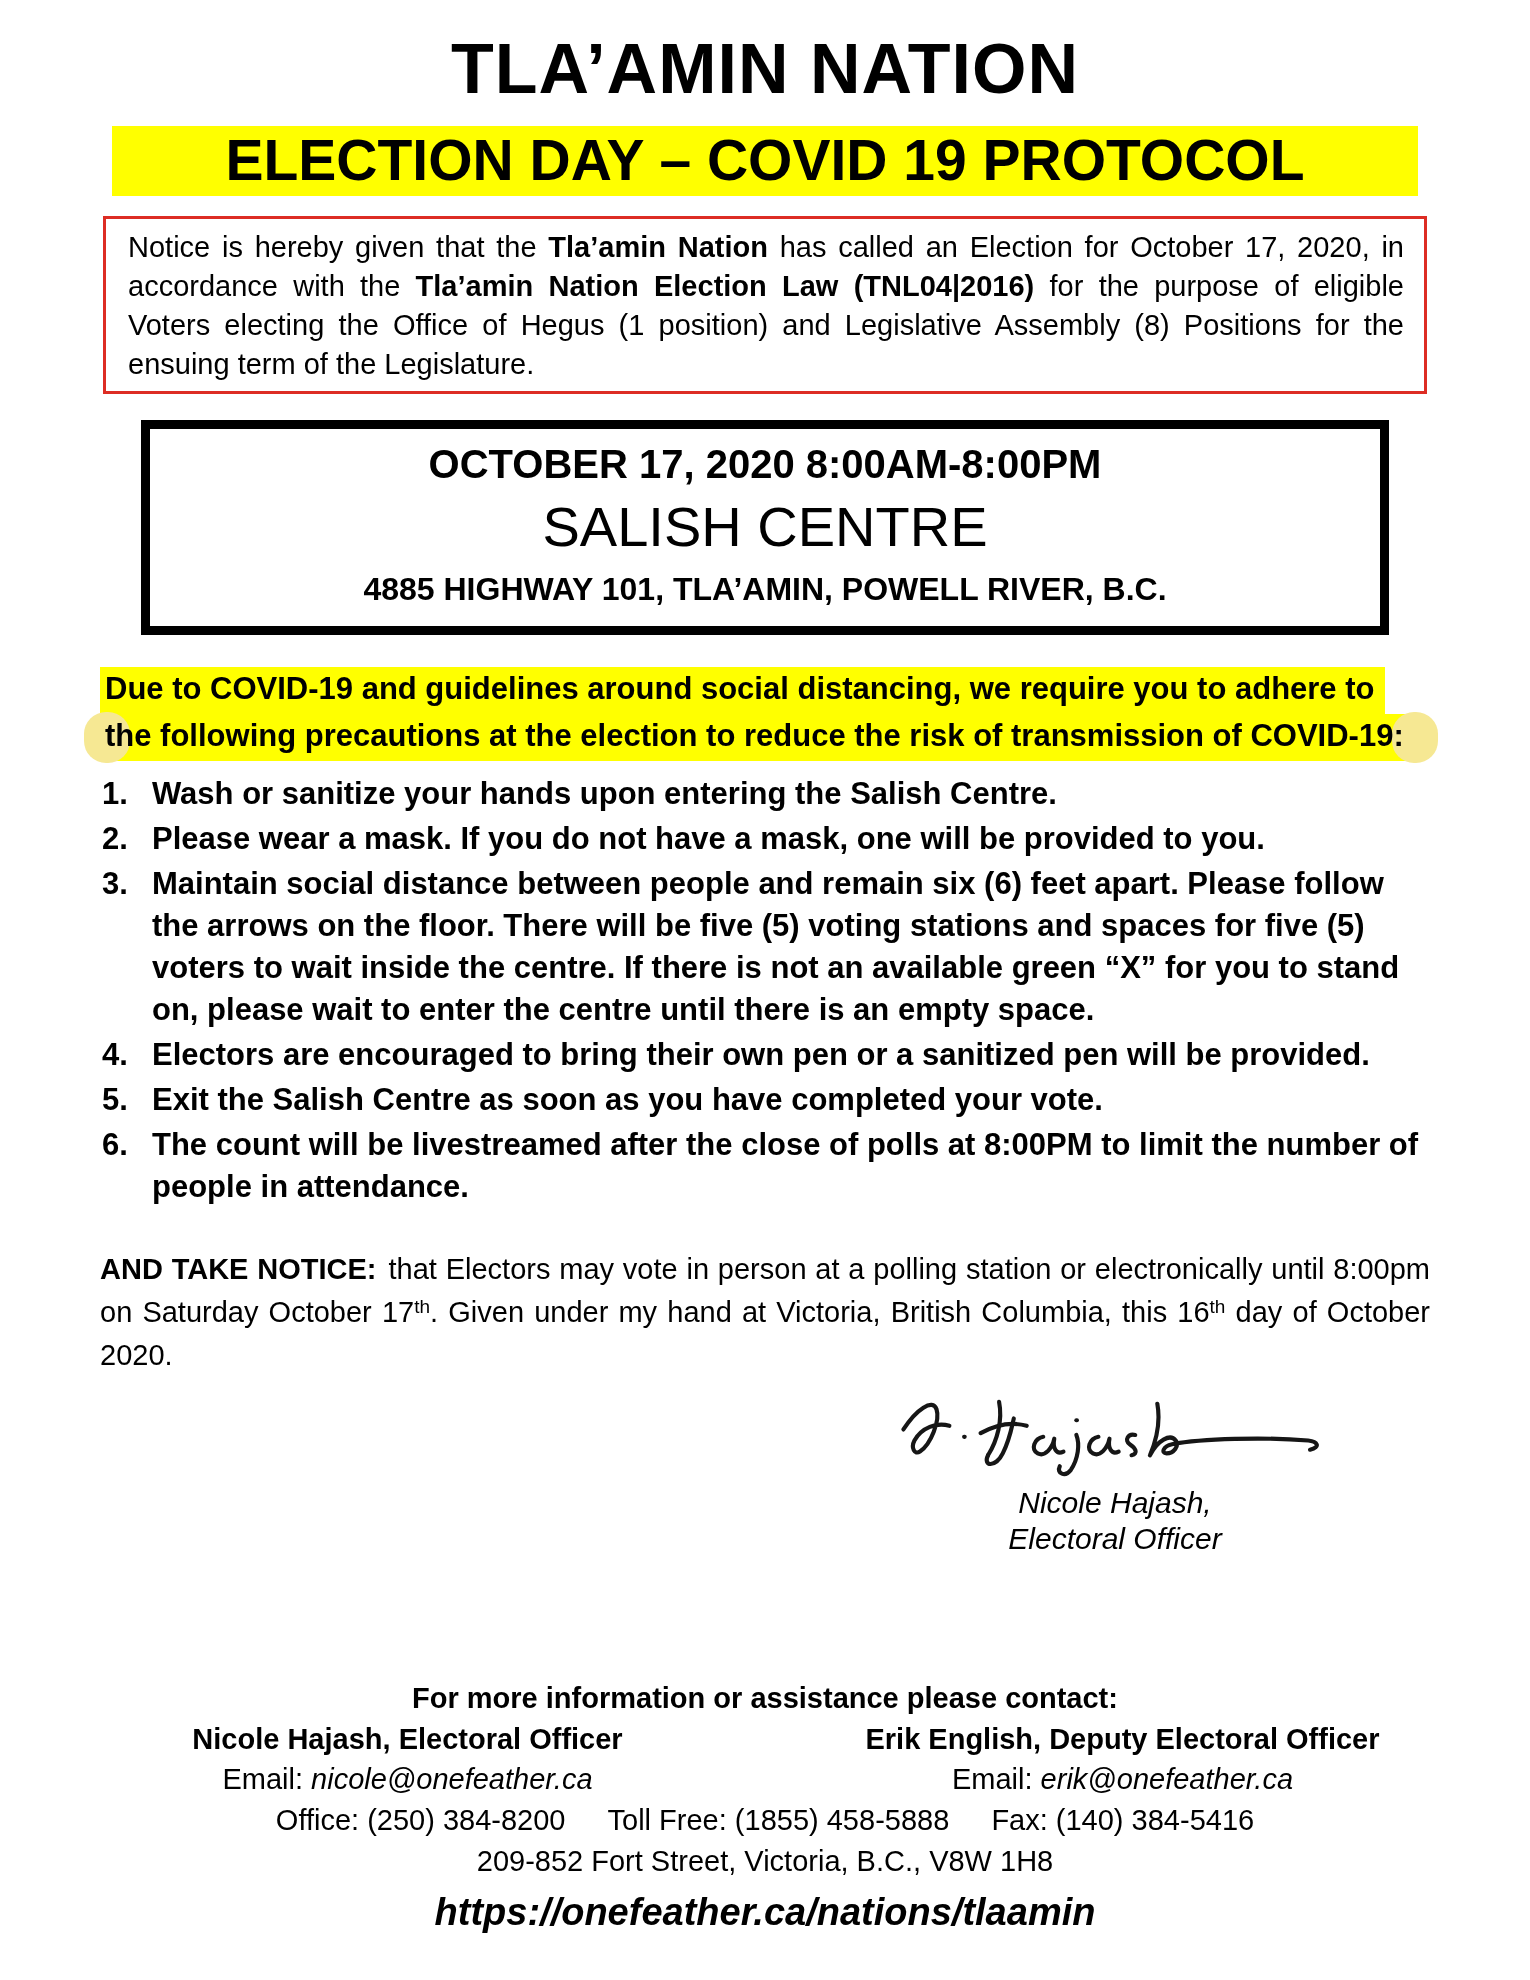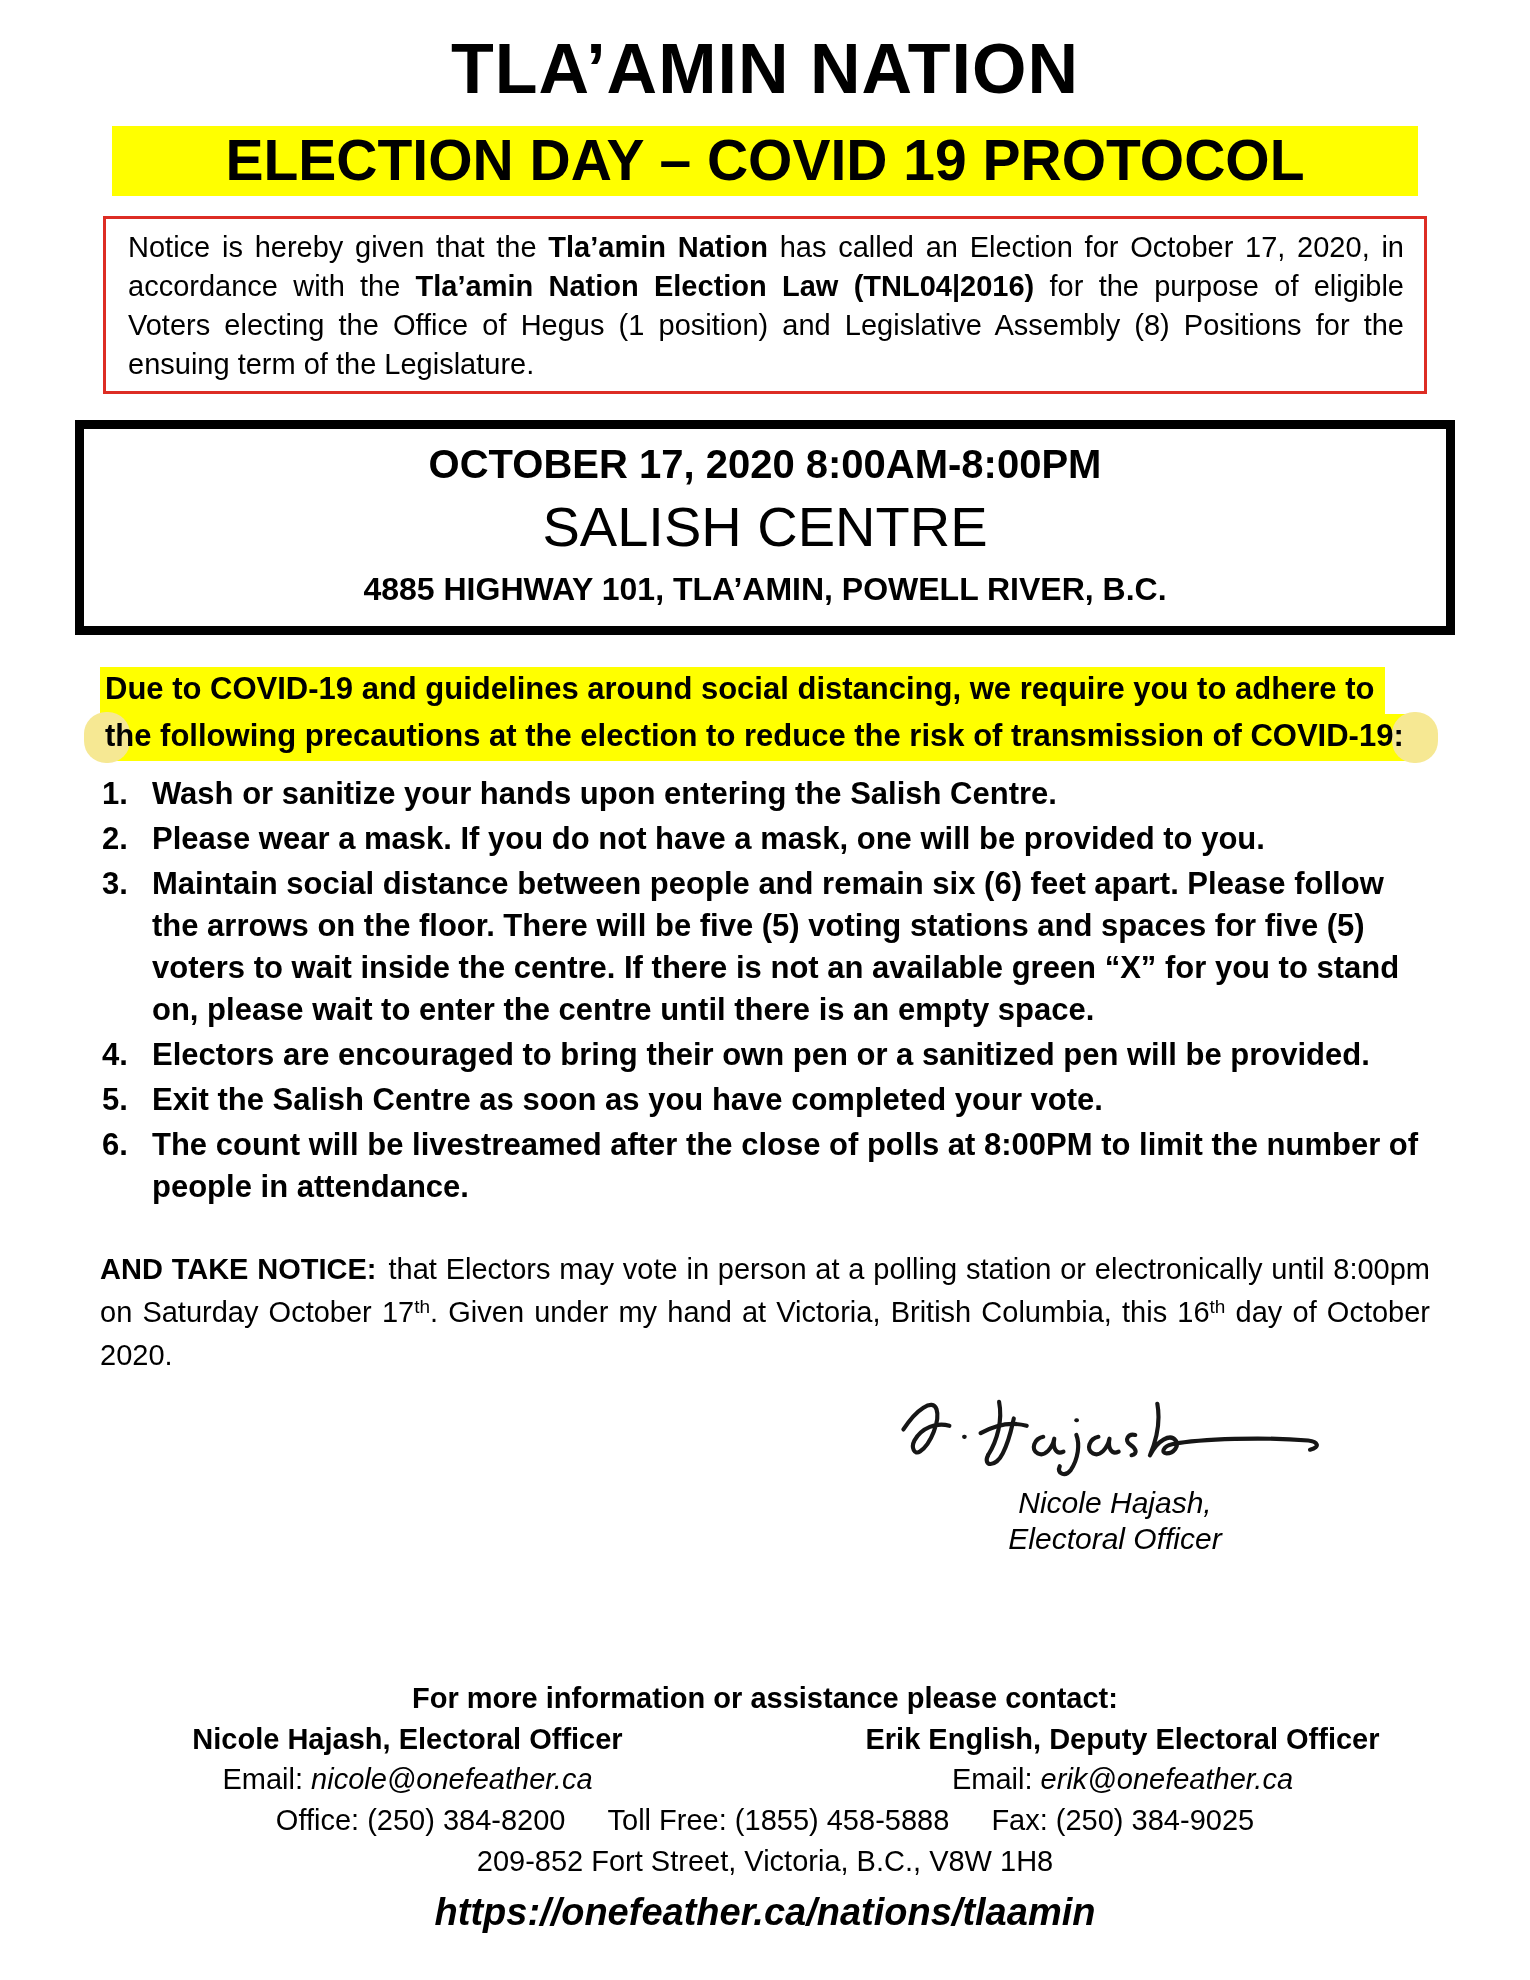--- a/index.html
+++ b/index.html
@@ -25,21 +25,21 @@
   .notice-box {
     margin:20px 103px 0; border:3px solid #dd2d24;
     padding:9px 20px 7px 22px;
     font-size:29px; line-height:39px;
     text-align:justify; text-align-last:left;
   }
   .b { font-weight:bold; }
 
   
   .event-box {
-    margin:26px auto 0; width:1380px; border:9px solid #000;
+    margin:26px auto 0; width:1248px; border:9px solid #000;
     text-align:center; padding:12px 10px 18px;
   }
   .event-datetime { font-size:40px; font-weight:bold; line-height:46px; }
   .event-venue    { font-size:56px; font-weight:normal; line-height:62px; margin-top:9px; }
   .event-address  { font-size:32px; font-weight:bold; line-height:38px; margin-top:12px; }
 
   
   .highlight-para { margin:32px 0 0 100px; font-size:31px; font-weight:bold; }
   .hl-line {
     display:inline-block; background:#ffff00;
@@ -167,21 +167,21 @@
       </div>
       <div class="contact-col">
         <div class="contact-name">Erik English, Deputy Electoral Officer</div>
         <div class="contact-email"><span>Email: </span><span class="email-addr">erik@onefeather.ca</span></div>
       </div>
     </div>
 
     <div class="phone-row">
       <span class="phone-item">Office: (250) 384-8200</span>
       <span class="phone-item">Toll Free: (1855) 458-5888</span>
-      <span class="phone-item">Fax: (250) 384-9025</span>
+      <span class="phone-item">Fax: (140) 384-5416</span>
     </div>
 
     <div class="address-row">209-852 Fort Street, Victoria, B.C., V8W 1H8</div>
 
     <div class="site-url">https://onefeather.ca/nations/tlaamin</div>
   </div>
 
 </div>
 
 </body></html>

